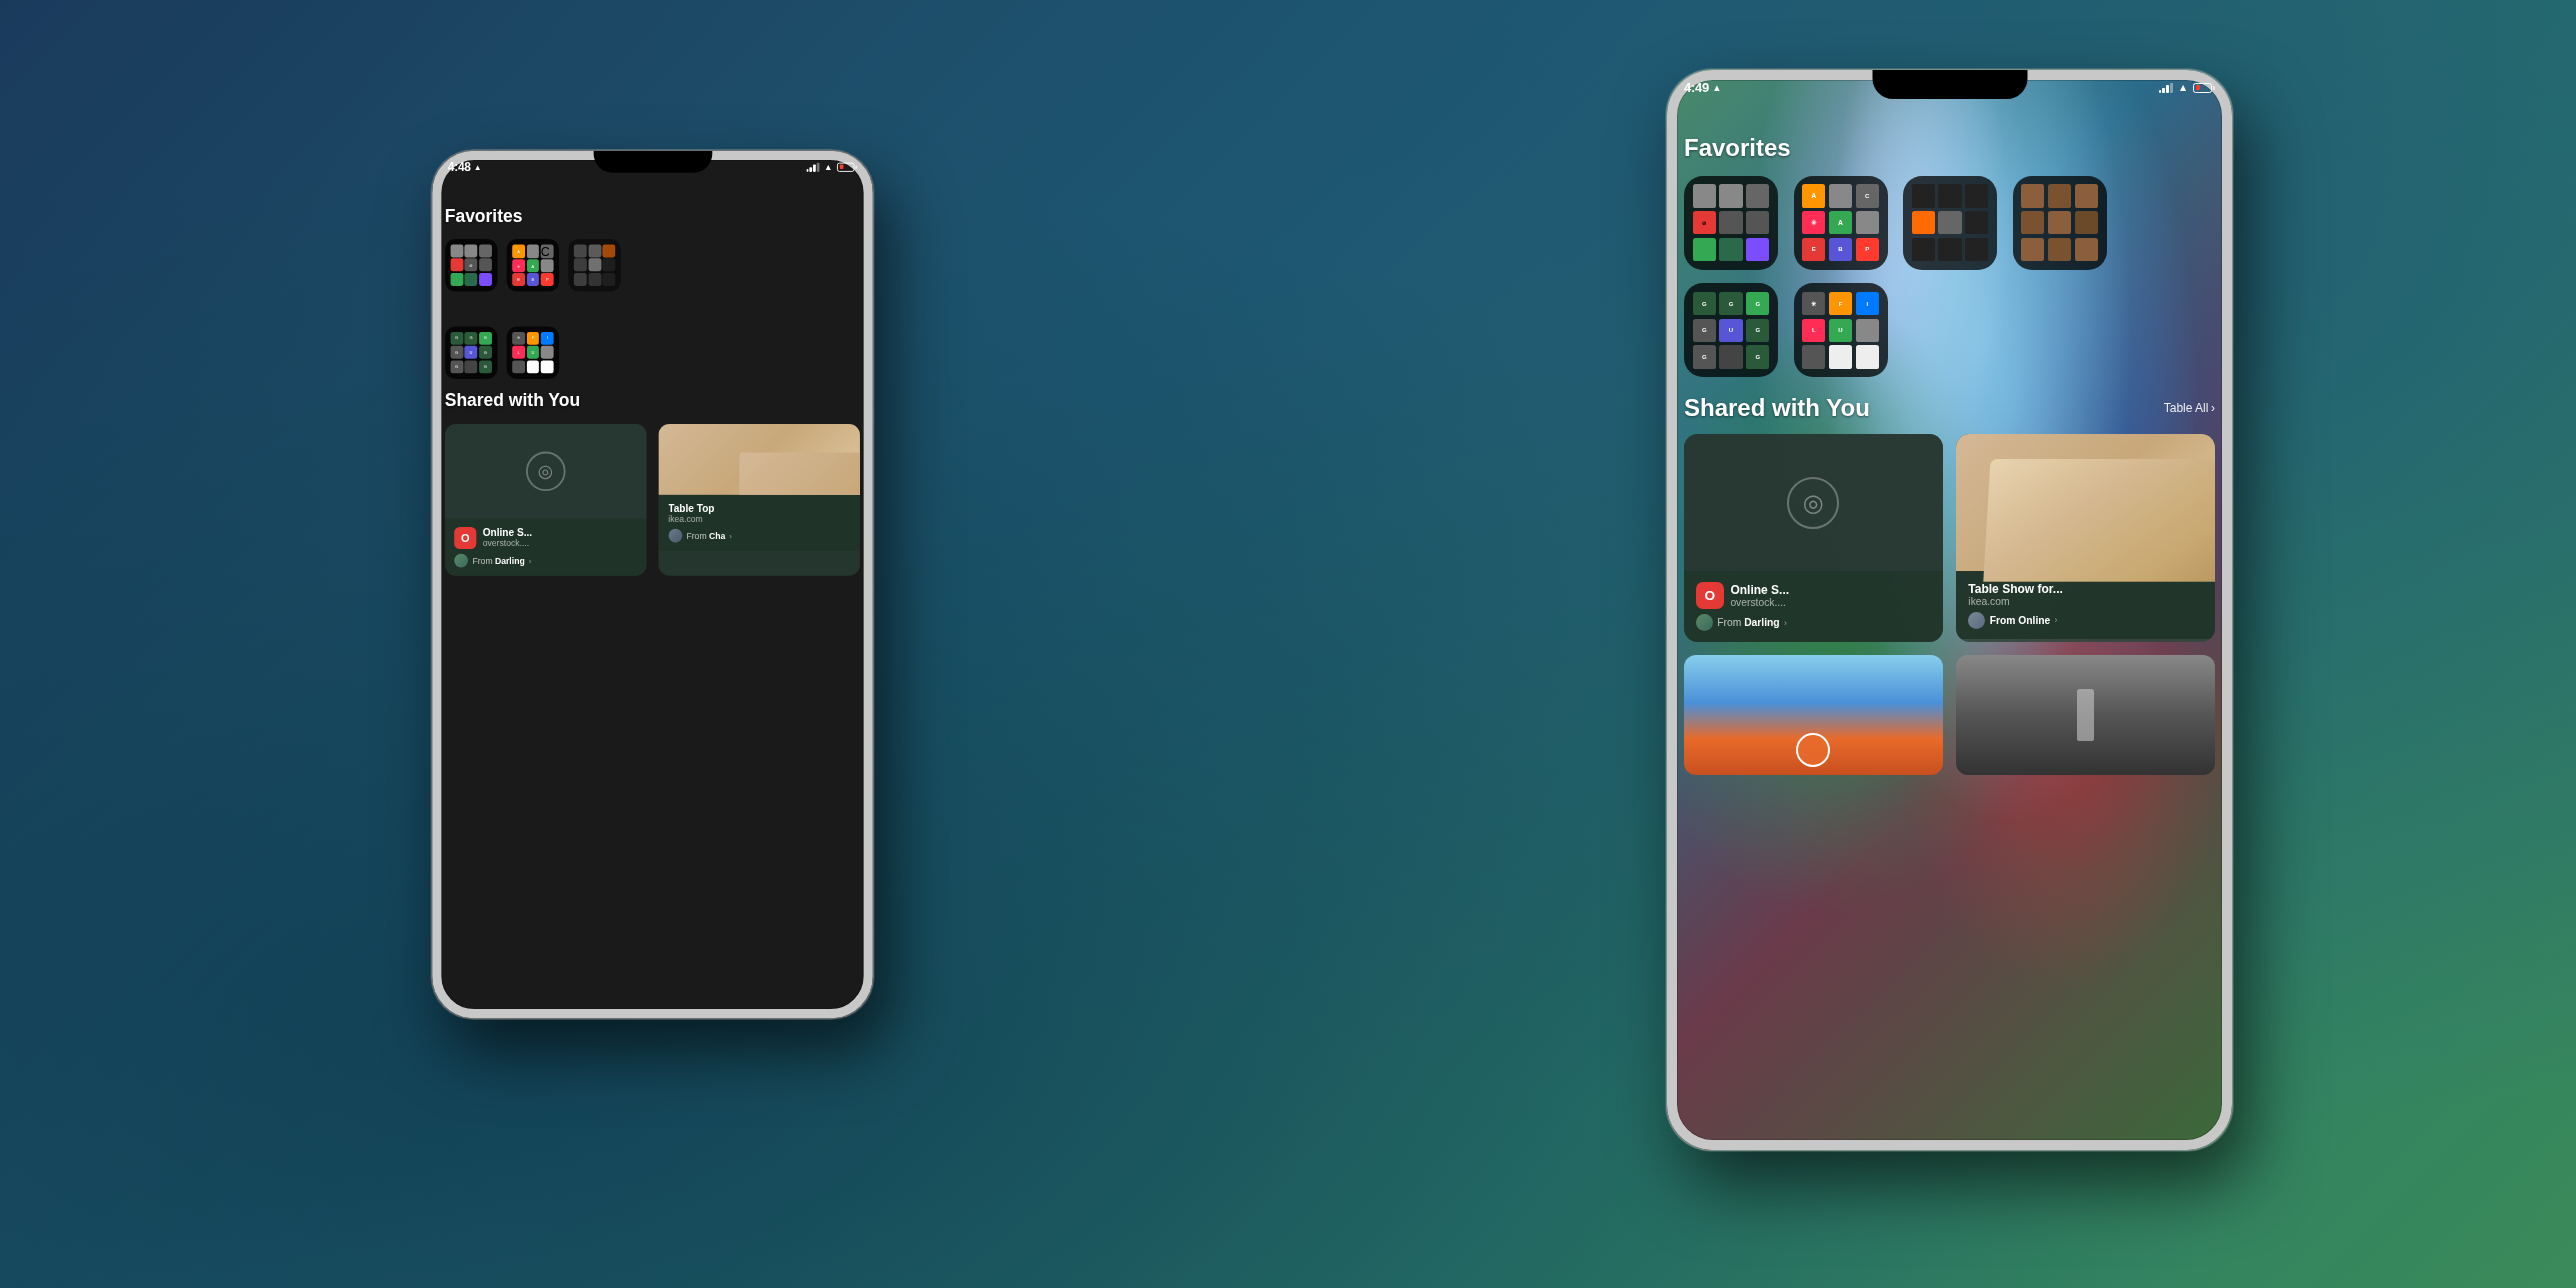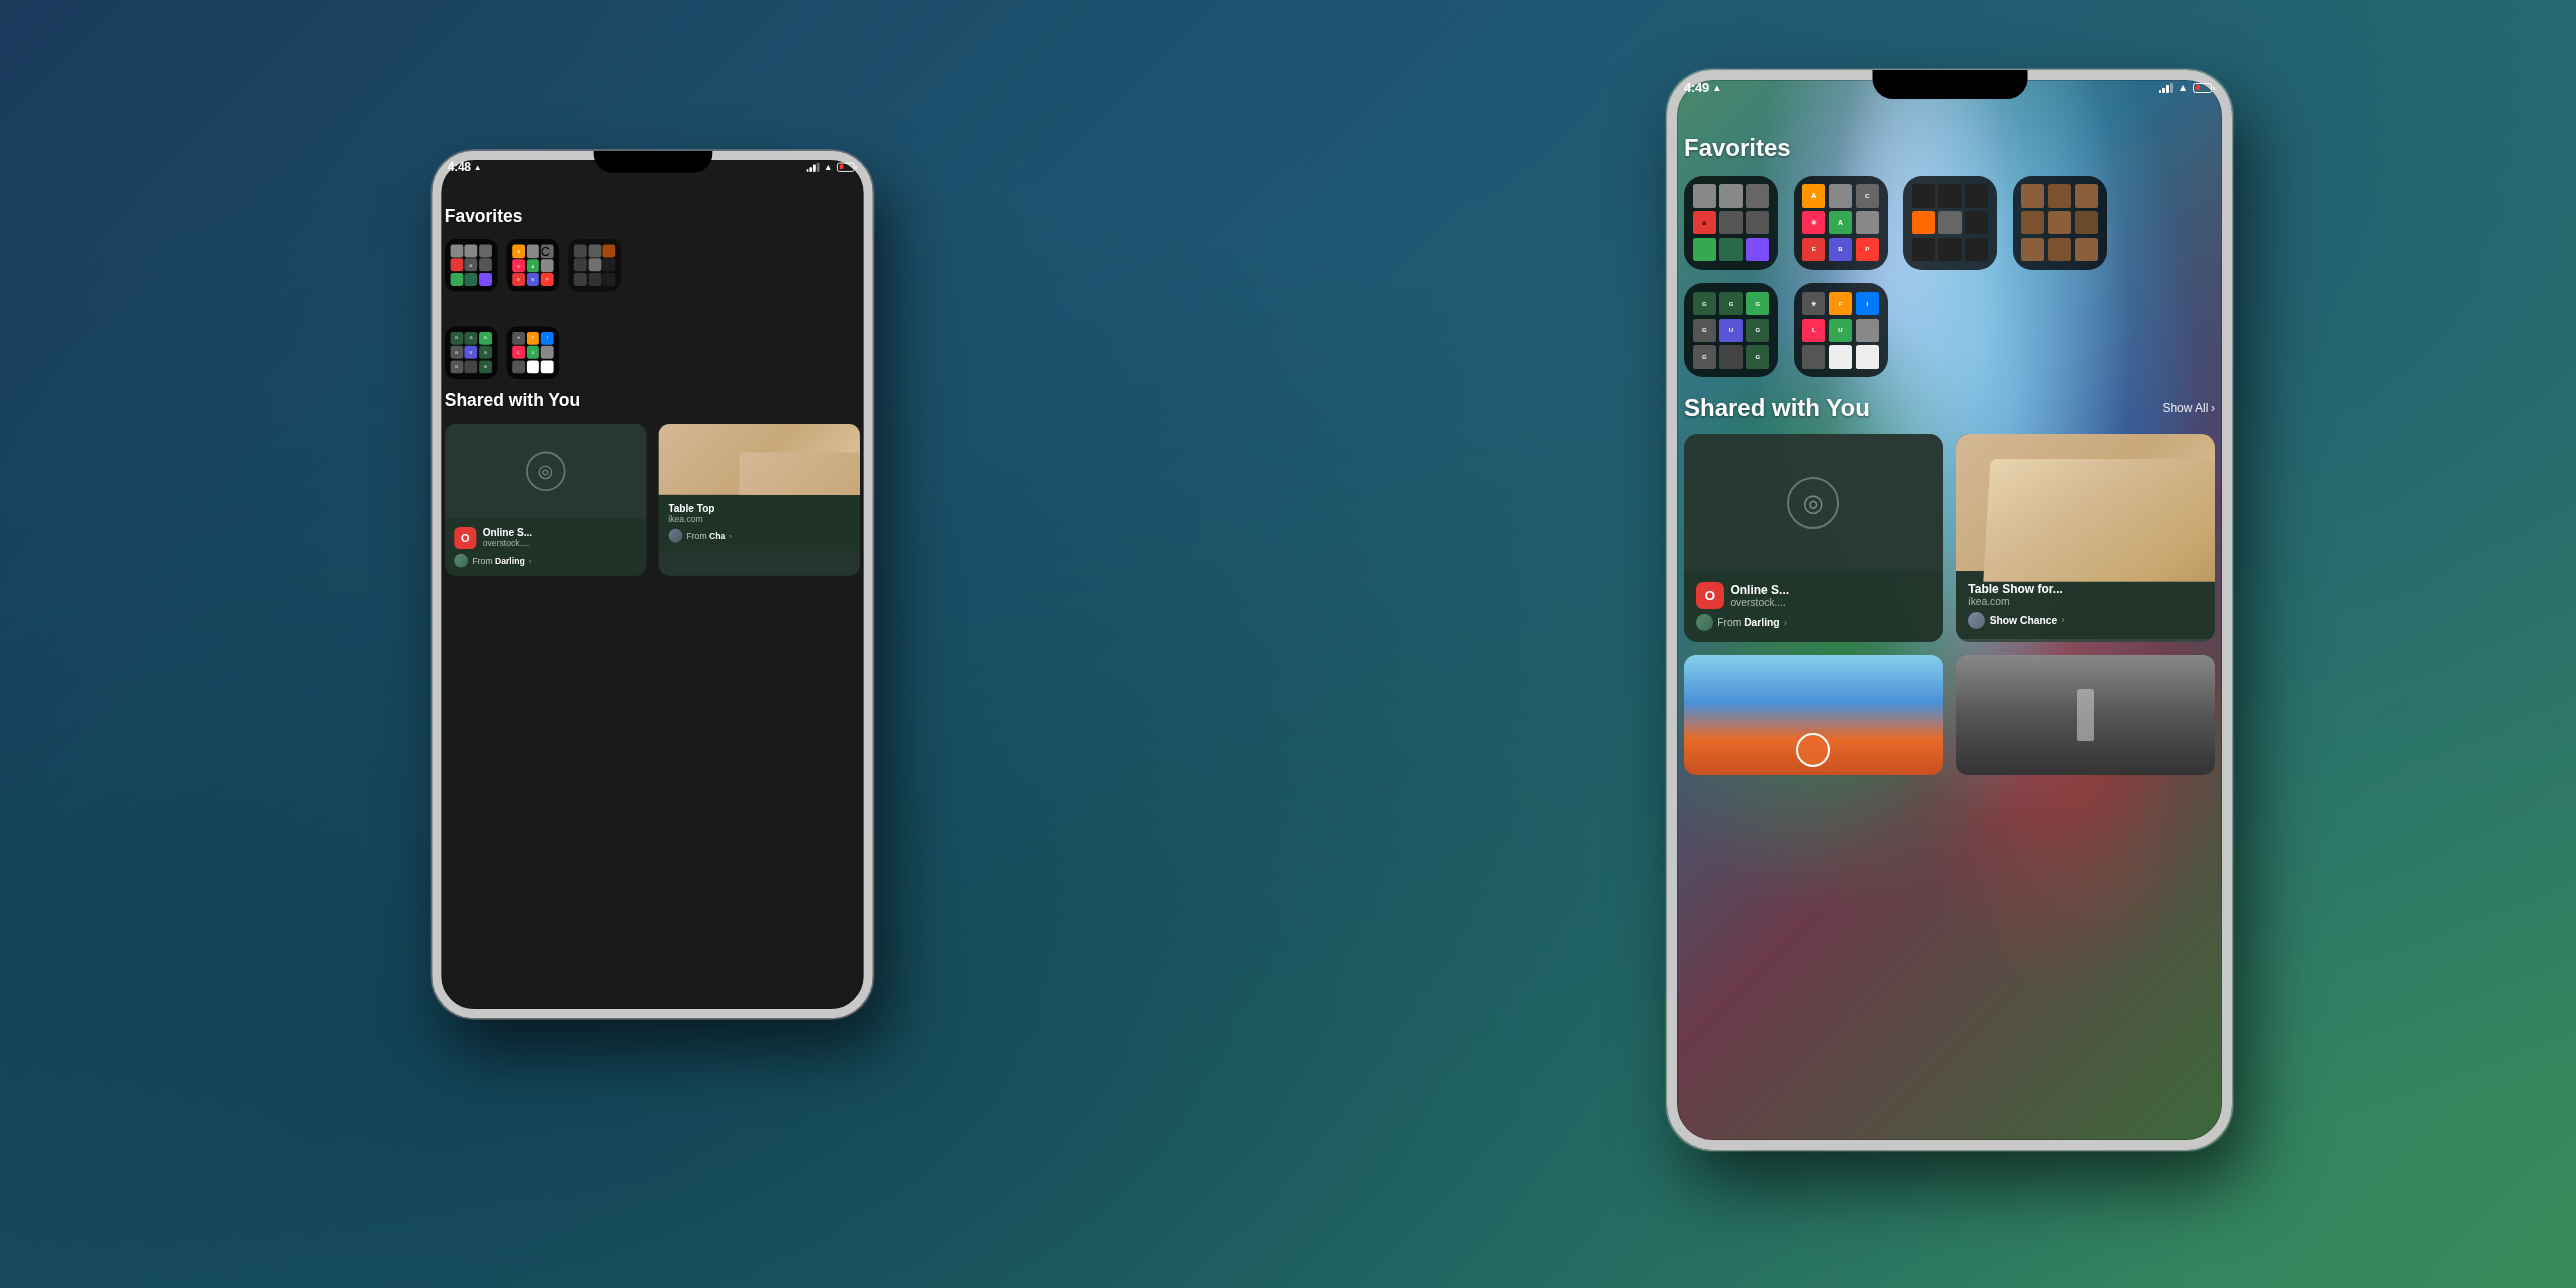--- a/index.html
+++ b/index.html
@@ -715,21 +715,21 @@
             <div class="app-icon-tiny" style="background:#eee;"></div>
             <div class="app-icon-tiny" style="background:#eee;"></div>
           </div>
         </div>
       </div>
 
       <div>
         <div class="shared-section-header">
           <div class="section-title section-title-front" style="margin-bottom:0;">Shared with You</div>
           <div class="show-all-btn">
-            <span>Show All</span>
+            <span>Table All</span>
             <span>›</span>
           </div>
         </div>
 
         <div class="shared-cards-row" style="margin-top:10.3px;">
 
           <div class="shared-card shared-card-large" style="flex:1;">
             <div class="card-image card-image-safari card-large-image">
               <div class="safari-compass" style="width:52px;height:52px;font-size:24px;">◎</div>
             </div>
@@ -755,21 +755,21 @@
             </div>
             <div class="card-info card-info-large">
               <div class="card-title-row">
                 <div class="card-text-group">
                   <div class="card-title" style="font-size:12px;">Table Show for...</div>
                   <div class="card-subtitle" style="font-size:10.3px;">ikea.com</div>
                 </div>
               </div>
               <div class="card-from">
                 <div class="card-from-avatar" style="width:17px;height:17px;background:linear-gradient(135deg,#7a8a9a,#5a6a7a);"></div>
-                <span class="card-from-text" style="font-size:10.3px;"><strong>Show Chance</strong></span>
+                <span class="card-from-text" style="font-size:10.3px;"><strong>From Online</strong></span>
                 <span class="chevron-icon">›</span>
               </div>
             </div>
           </div>
         </div>
 
         <div class="shared-cards-row" style="margin-top:13.7px;">
 
           <div class="shared-card" style="flex:1;">
             <div class="card-image card-image-kitesurfing card-small-image">

